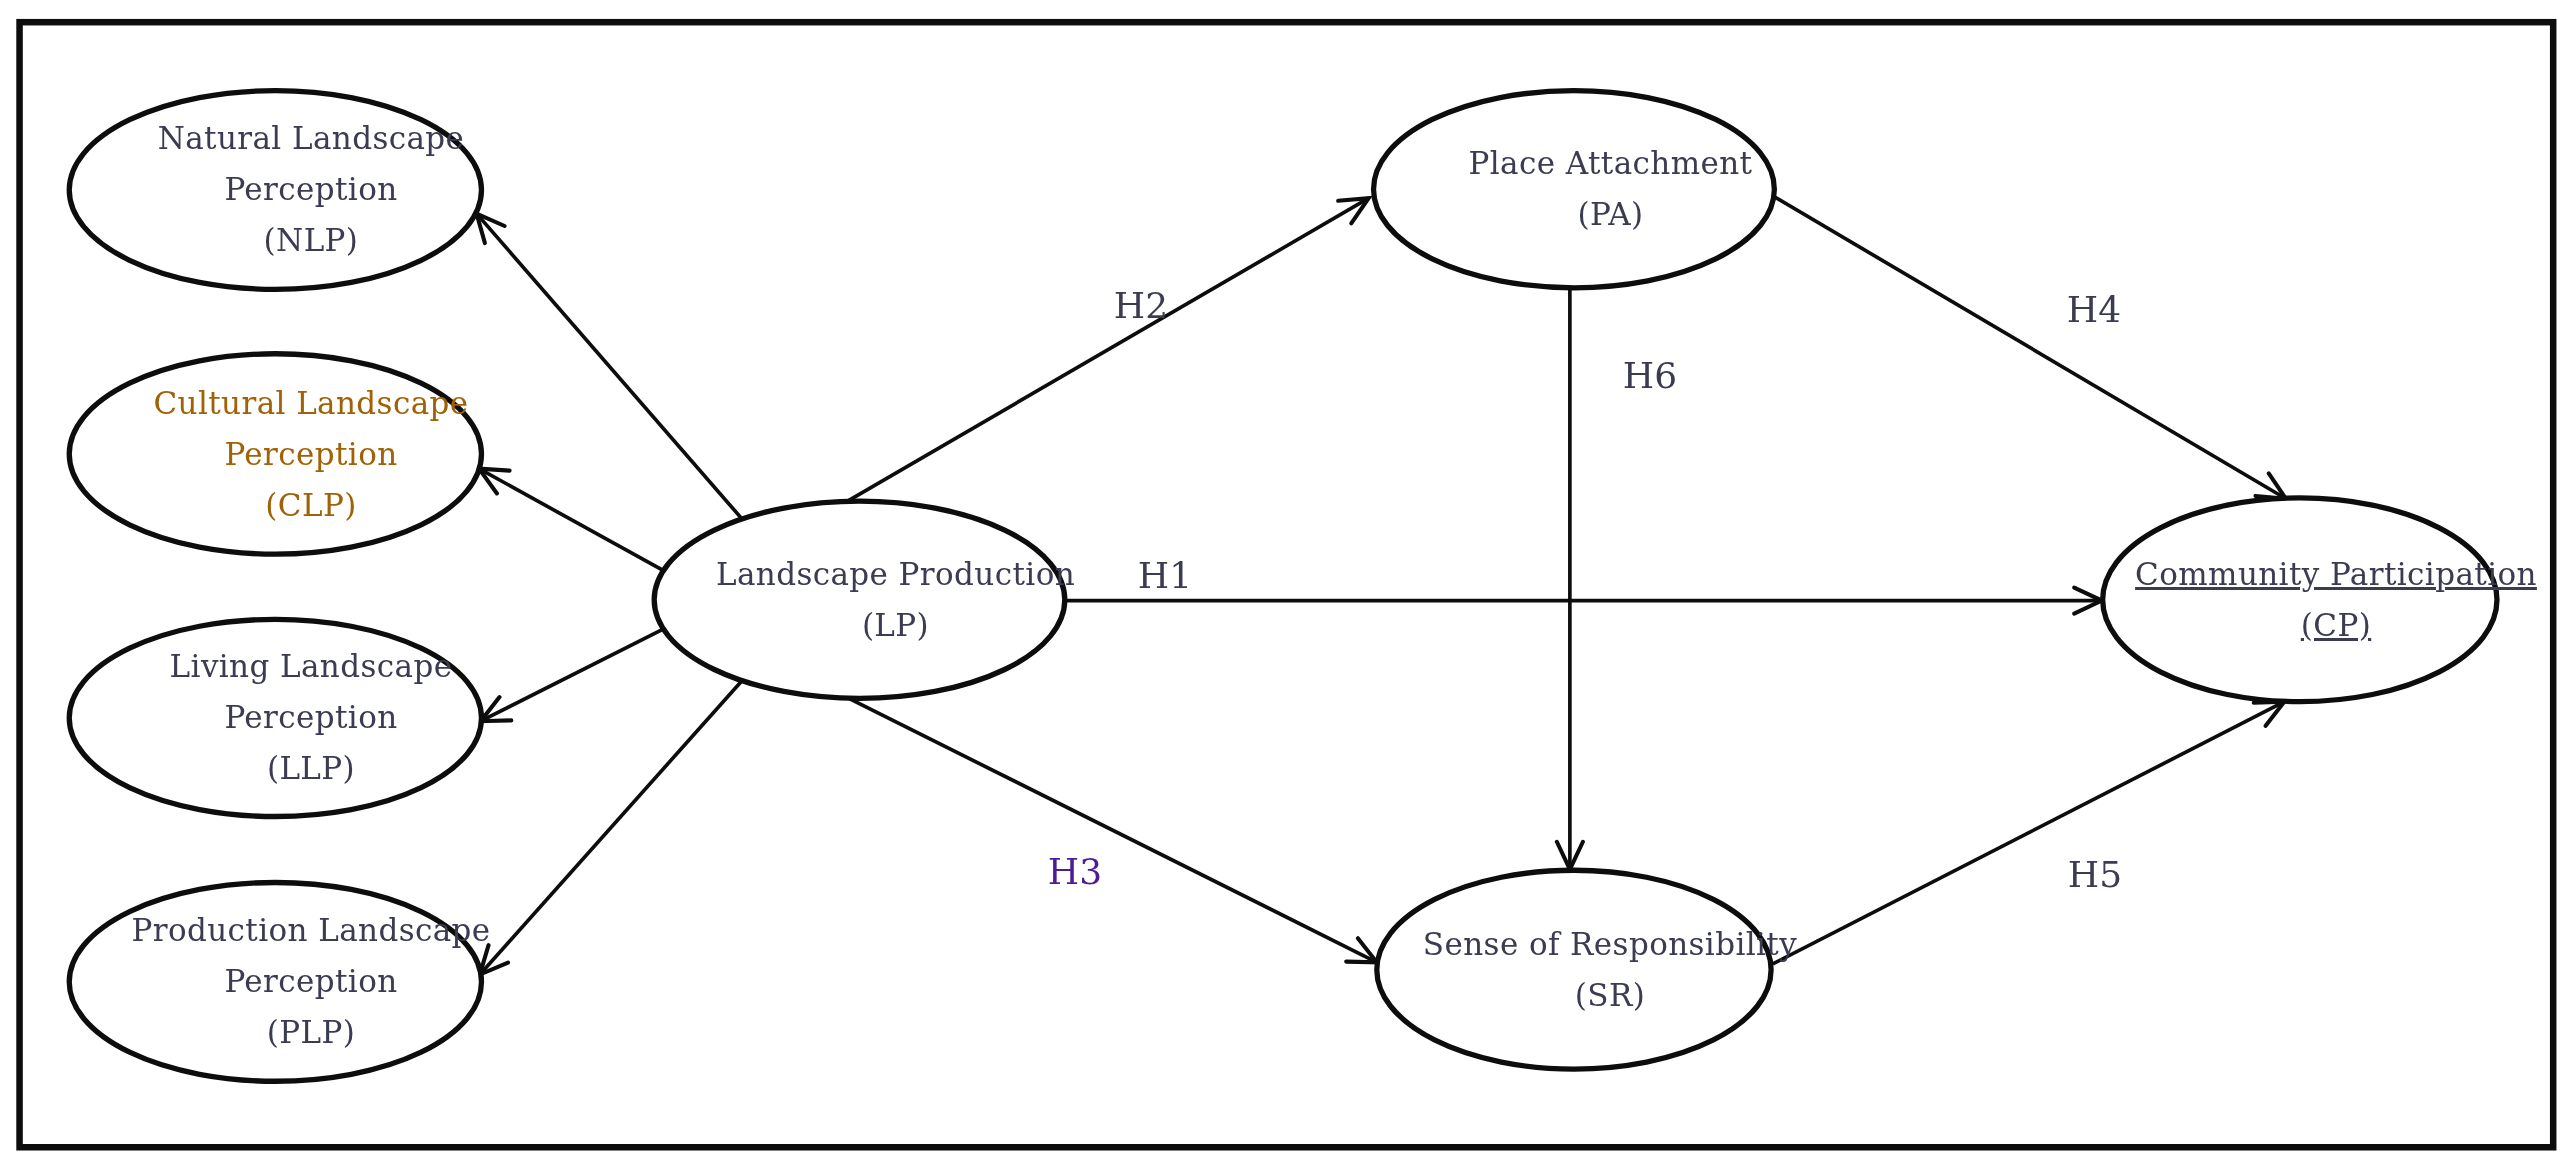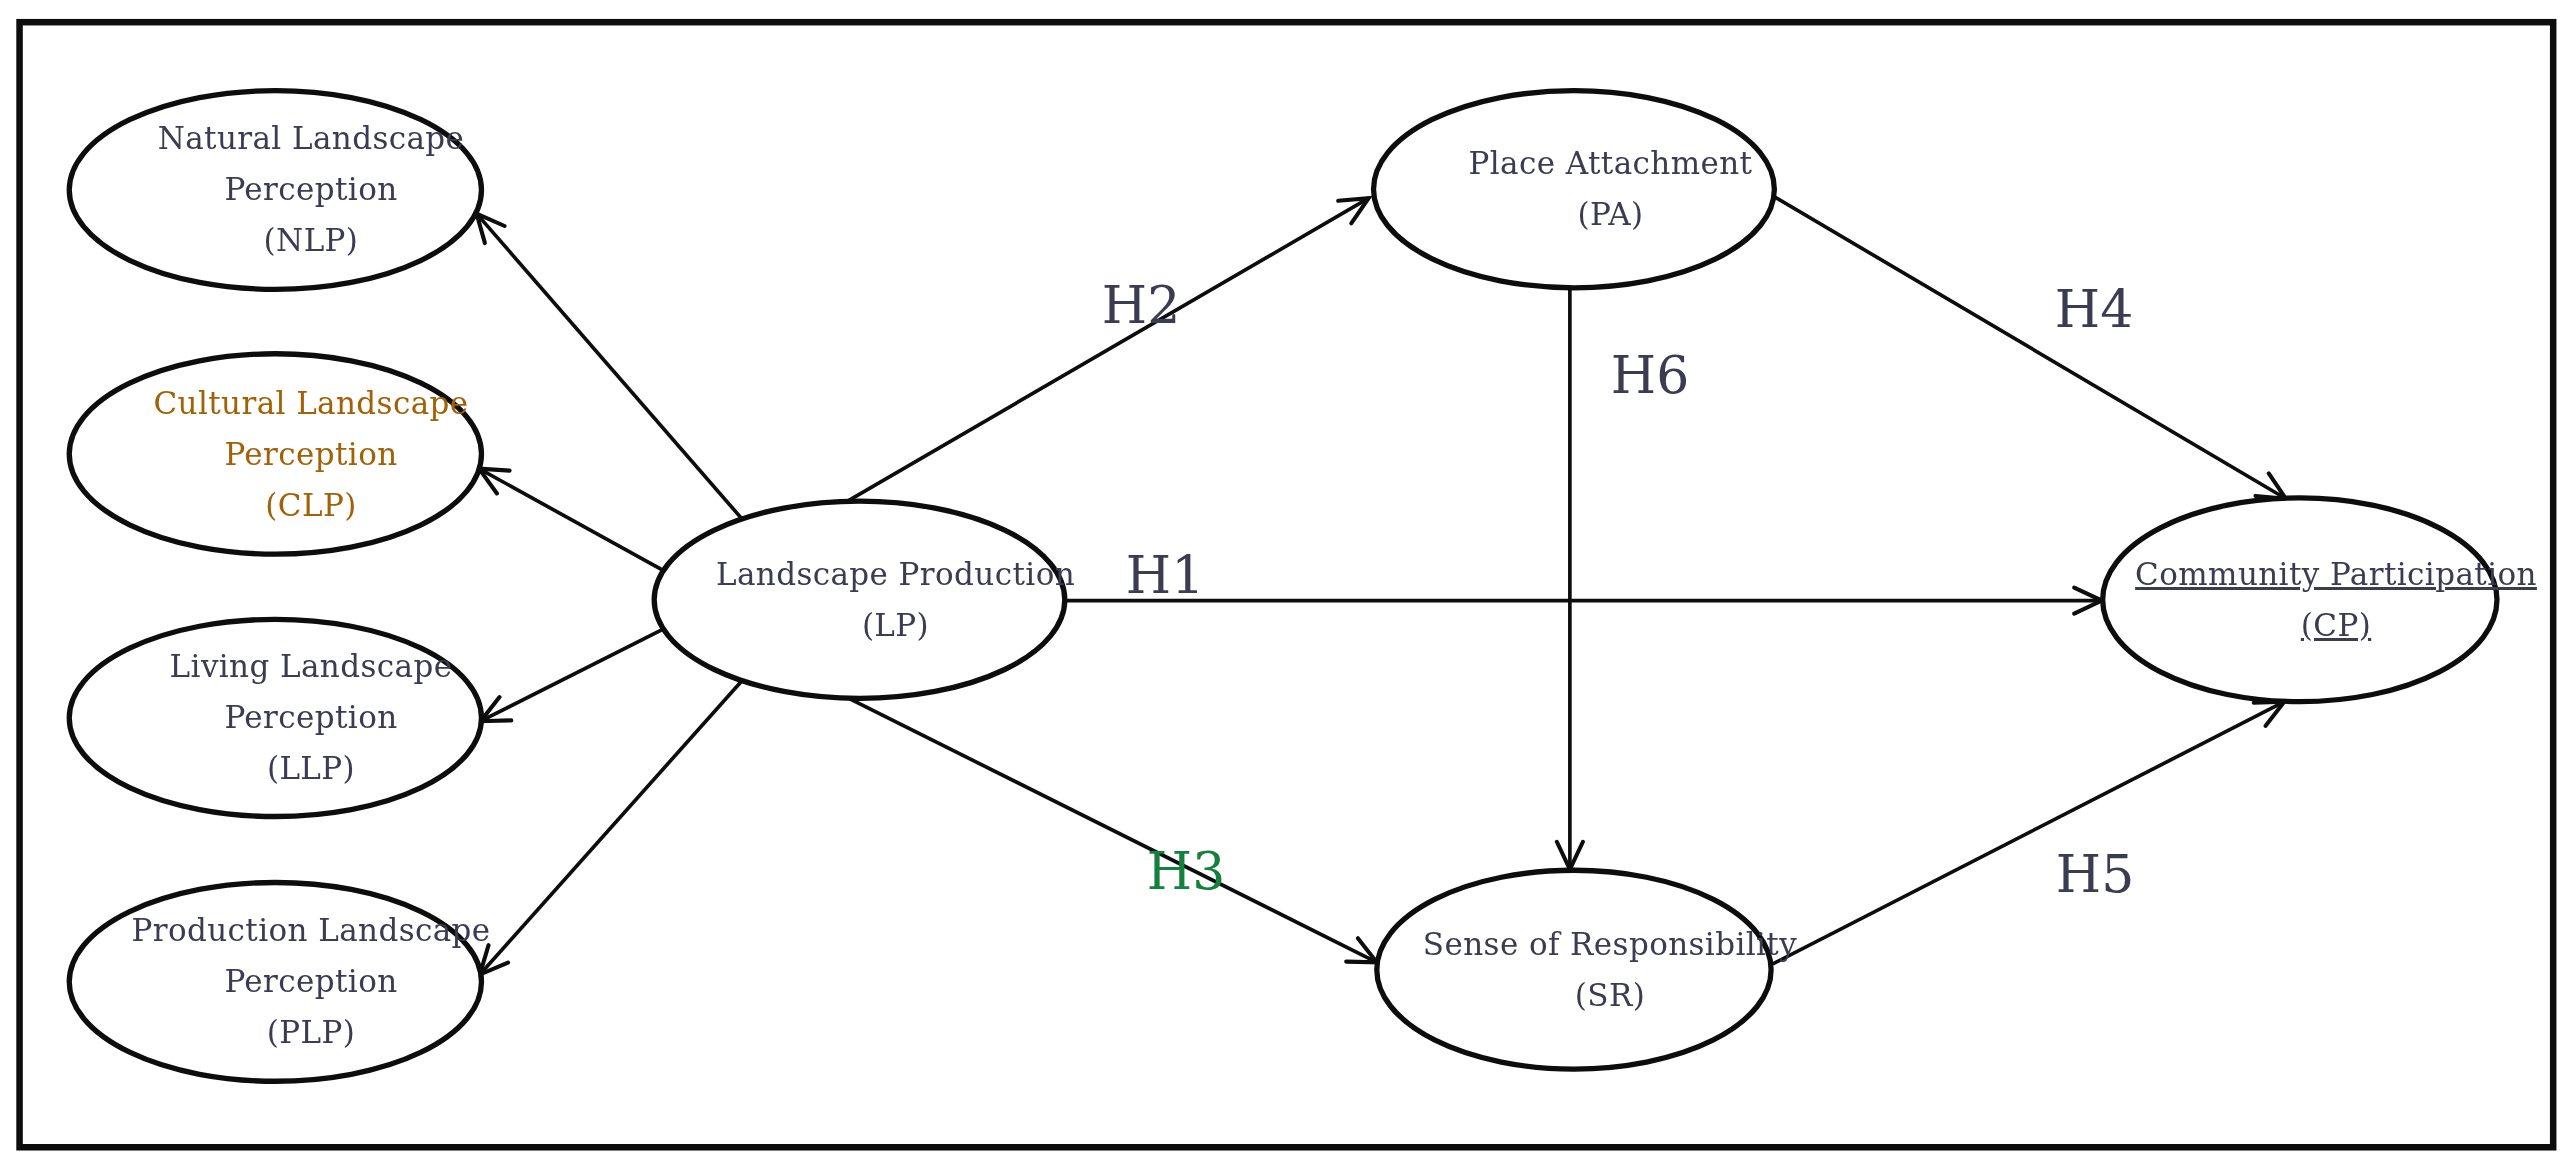--- a/index.html
+++ b/index.html
@@ -44,21 +44,21 @@
     line-height: 51px;
     letter-spacing: 0.4px;
   }
   .node-label-line {
     display: block;
     white-space: nowrap;
   }
   .h-label {
     position: absolute;
     transform: translate(-50%, -50%);
-    font-size: 52px;
+    font-size: 36px;
     line-height: 41px;
     white-space: nowrap;
   }
 </style>
 </head>
 <body style="background: rgb(255, 255, 255);">
 
 <div id="diagram-stage">
   <svg id="diagram-svg" viewBox="0 0 3162 1432" style="background: rgb(255, 255, 255);">
     <defs>
@@ -124,19 +124,19 @@
       <div class="node-label" style="left: 1374px; top: 90px; width: 401px; height: 197px; color: rgb(59, 59, 82);">
         <span class="node-label-line">Place Attachment</span>
         <span class="node-label-line">(PA)</span>
       </div>
       <div class="node-label" style="left: 2103px; top: 498px; width: 394px; height: 204px; color: rgb(59, 59, 82); text-decoration: underline;">
         <span class="node-label-line">Community Participation</span>
         <span class="node-label-line">(CP)</span>
       </div>
       <div class="h-label" style="left: 1105px; top: 305px; color: rgb(59, 59, 82);">H2</div>
       <div class="h-label" style="left: 1129px; top: 575px; color: rgb(59, 59, 82);">H1</div>
-      <div class="h-label" style="left: 1150px; top: 871px; color: #15803d;">H3</div>
+      <div class="h-label" style="left: 1039px; top: 871px; color: #4c1d95;">H3</div>
       <div class="h-label" style="left: 2058px; top: 309px; color: rgb(59, 59, 82);">H4</div>
       <div class="h-label" style="left: 2059px; top: 874px; color: rgb(59, 59, 82);">H5</div>
       <div class="h-label" style="left: 1614px; top: 375px; color: rgb(59, 59, 82);">H6</div>
     </div>
 </div>
 
 
 </body></html>

